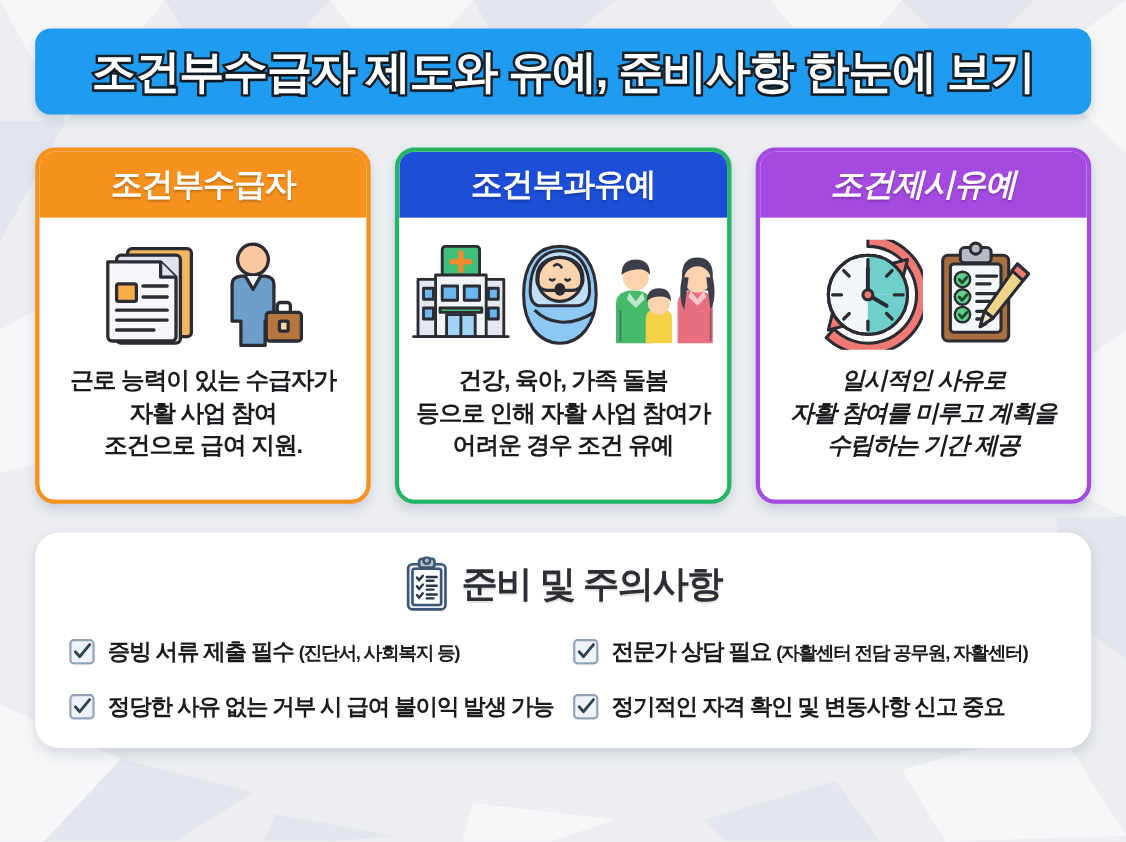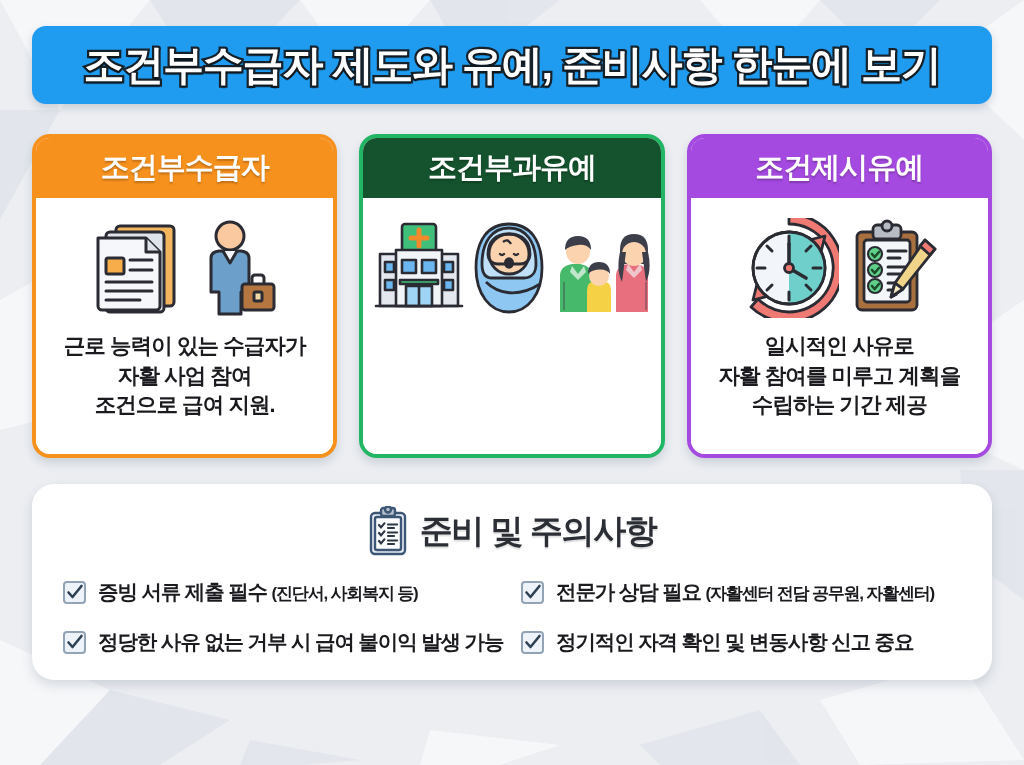--- a/index.html
+++ b/index.html
@@ -69,31 +69,31 @@
     border-radius: 18px;
     border: 4px solid #1d4ed8;
     background: #ffffff;
     overflow: hidden;
     display: flex;
     flex-direction: column;
     box-shadow: 0 5px 10px rgba(40,60,90,.16);
   }
   .card.card-orange { border-color: #f7911e; }
   .card.card-green  { border-color: #22b563; }
-  .card.card-purple { border-color: #a54ae0; }
+  .card.card-purple { border-color: #a54ae0; font-style: italic; }
 
   .card-header {
     height: 60px;
     flex: none;
     display: flex;
     align-items: center;
     justify-content: center;
     background: #f7911e;
   }
-  .card-green  .card-header { background: #14532d; }
+  .card-green  .card-header { background: #1d4ed8; }
   .card-purple .card-header { background: #a54ae0; }
 
   .card-title {
     font-size: 29px;
     font-weight: bold;
     color: #ffffff;
     letter-spacing: -1px;
     white-space: nowrap;
     text-shadow: 0 2px 2px rgba(0,0,0,.22);
   }
@@ -317,20 +317,23 @@
             <path d="M33 70 q0 -8 9 -10 l6 0 q9 2 9 10 v22 H33 Z" fill="#f5d245"></path>
             <circle cx="45" cy="56" r="10" fill="#fbd3ae"></circle>
             <path d="M34 54 q0 -12 11 -12 q11 0 11 12 q-3 -5 -11 -4.5 q-8 0.5 -11 4.5 z" fill="#3c3f4a"></path>
 
             <g stroke="#3c3f4a" stroke-width="1.6" opacity=".5">
               <line x1="10" y1="62" x2="10" y2="90"></line>
               <line x1="92" y1="62" x2="92" y2="90"></line>
             </g>
           </svg>
         </div>
+        <div class="card-desc">건강, 육아, 가족 돌봄
+등으로 인해 자활 사업 참여가
+어려운 경우 조건 유예</div>
       </div>
     </div>
 
     <div class="card card-purple">
       <div class="card-header">
         <div class="card-title">조건제시유예</div>
       </div>
       <div class="card-body">
         <div class="icon-row">
 

